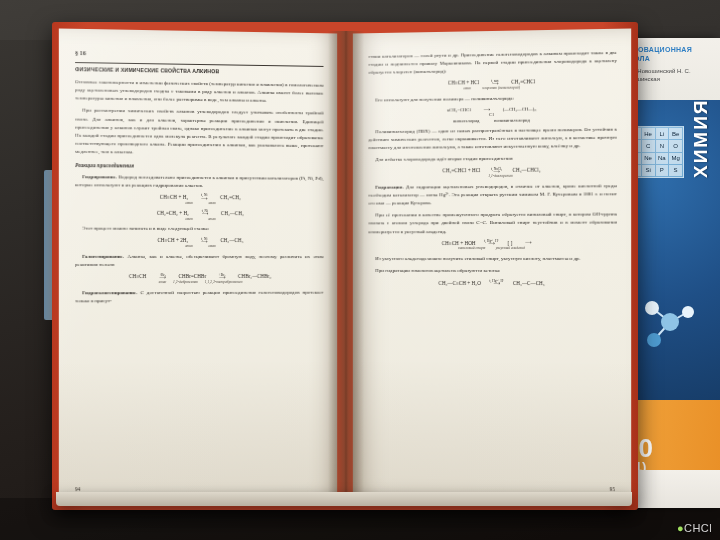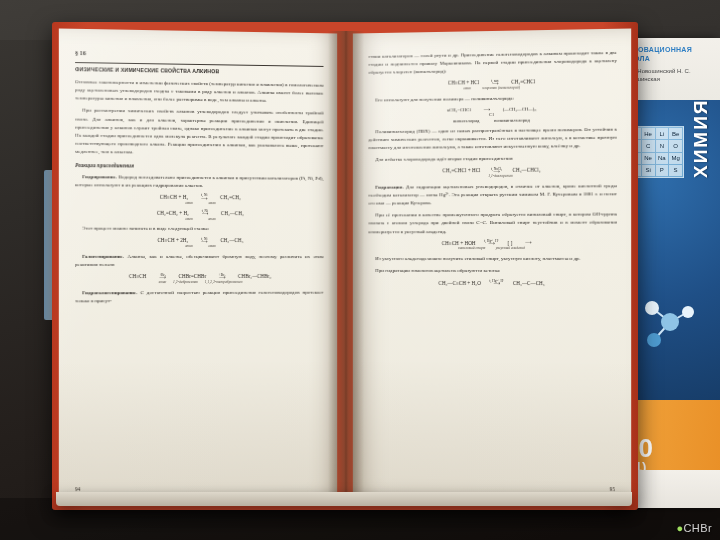--- a/index.html
+++ b/index.html
@@ -546,15 +546,15 @@
         <div class="grain"></div>
       </div>
 
       <div id="gutter"></div>
     </div>
   </div>
 
   <div id="stack"></div>
 
   <div id="watermark">
-    <span class="dot">●</span><span>CHBr</span>
+    <span class="dot">●</span><span>CHCl</span>
   </div>
 </div>
 
 </body></html>

